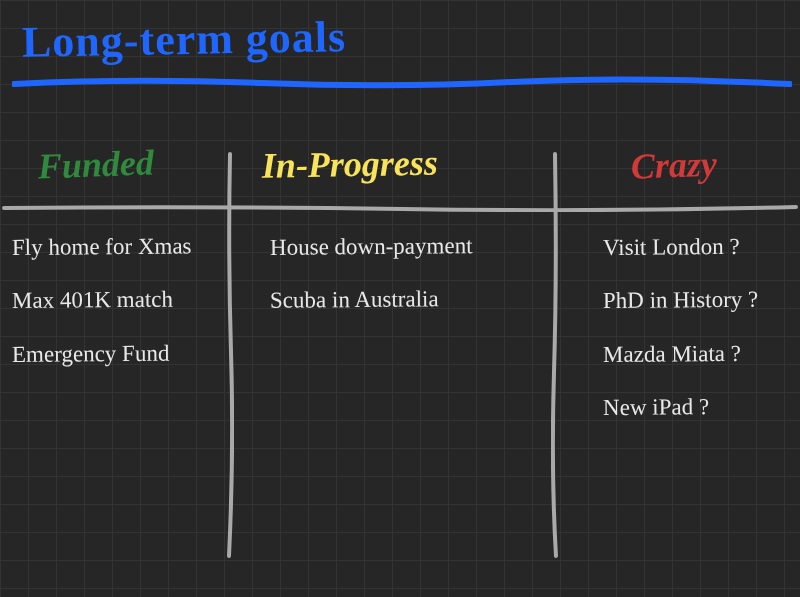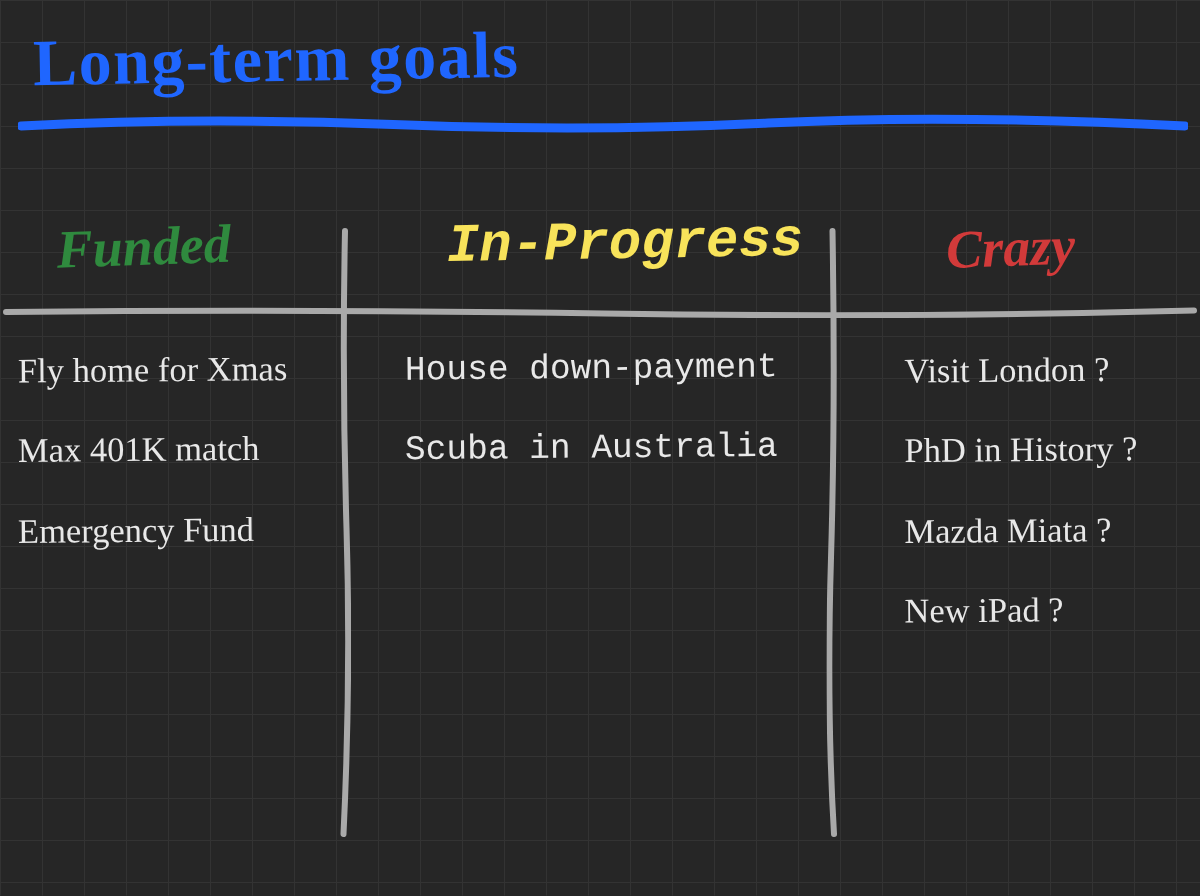--- a/index.html
+++ b/index.html
@@ -35,21 +35,21 @@
     left:0;
     width:800px;
     display:flex;
   }
   .col{
     display:flex;
     flex-direction:column;
     padding:0 12px;
   }
   .col.funded{flex:0 0 226px;}
-  .col.inprogress{flex:0 0 309px;align-items:center;font-family:Liberation Mono, monospace;}
+  .col.inprogress{flex:0 0 309px;}
   .col.crazy{flex:0 0 245px;}
   .col-head{
     font-size:36px;
     font-weight:600;
     height:56px;
     font-style:italic;
   }
   .funded .col-head{color:#2f8a3e;transform:rotate(-2deg);margin-left:26px;}
   .inprogress .col-head{color:#f8e35a;transform:rotate(-1deg);}
   .crazy .col-head{color:#d23a3a;transform:rotate(-2deg);margin-left:36px;}

